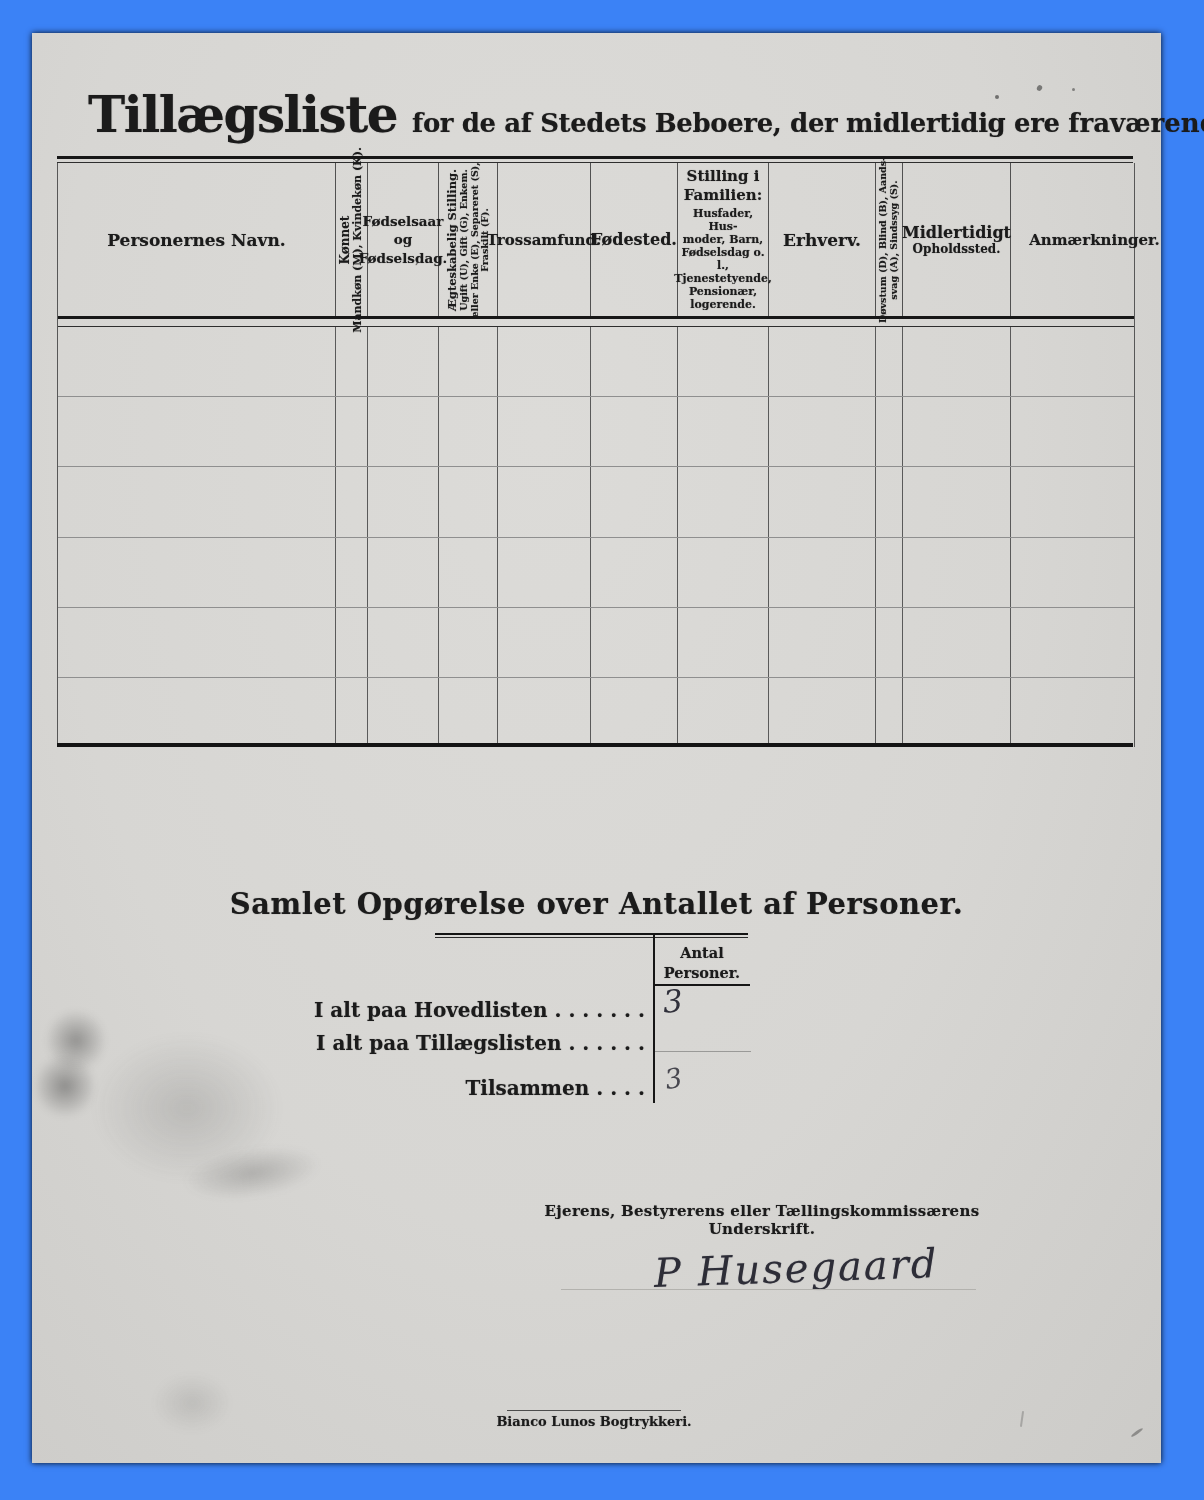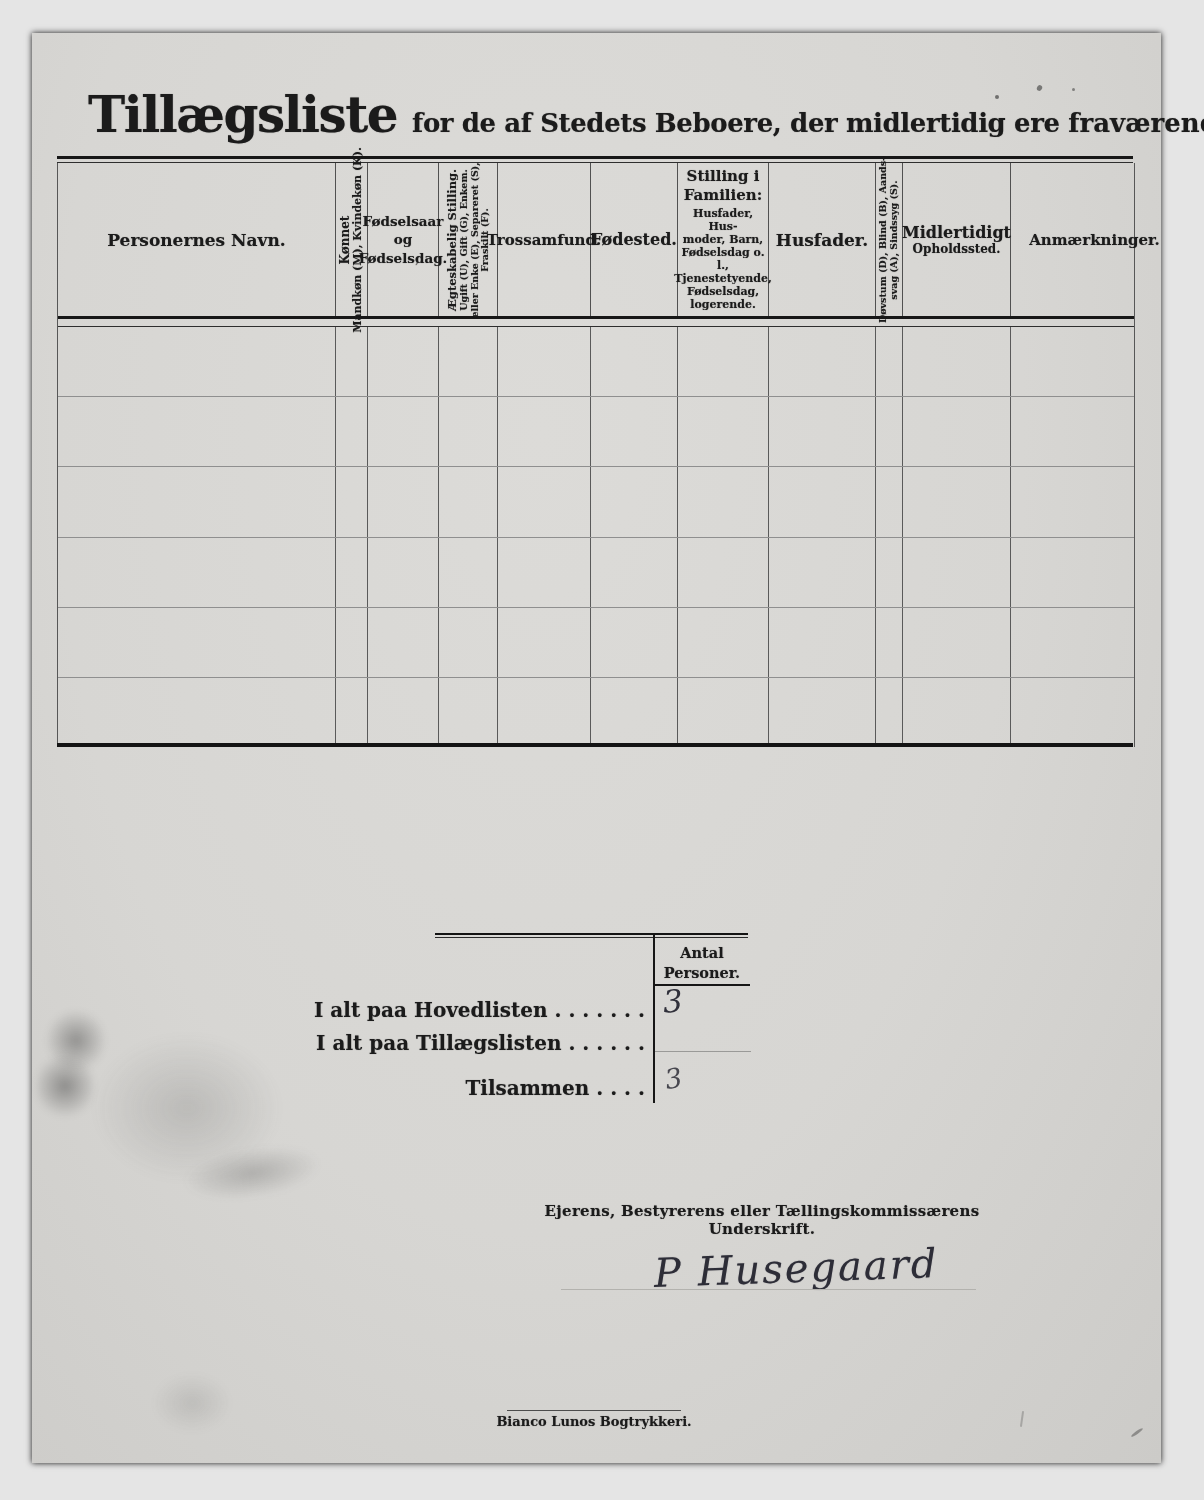--- a/index.html
+++ b/index.html
@@ -1,18 +1,18 @@
 <!DOCTYPE html>
 <html><head>
 <meta charset="utf-8">
 <style>
   html,body{margin:0;padding:0;background:#040404;}
   body{width:1204px;height:1500px;position:relative;overflow:hidden;
        font-family:"DejaVu Serif","Liberation Serif",serif;}
-  .photo{position:absolute;inset:0;background:#e5e5e5;}
+  .photo{position:absolute;inset:0;background:#3b82f6;}
   .page{position:absolute;left:32px;top:33px;width:1129px;height:1430px;
         background:radial-gradient(ellipse at 45% 28%, #dcdbd8 0%, #d7d6d3 55%, #cccbc8 100%);
         box-shadow:0 0 6px rgba(0,0,0,.9);}
   .ink{color:#1b1b1b;text-shadow:0 0 1px rgba(25,25,25,.45);}
 
   
   .title-row{position:absolute;left:56px;top:52px;width:1045px;display:flex;align-items:baseline;gap:15px;}
   .main-title{font-size:50px;font-weight:bold;letter-spacing:-1.5px;white-space:nowrap;}
   .sub-title{font-size:26px;font-weight:bold;white-space:nowrap;letter-spacing:-0.4px;}
   .sub-title .heavy{font-weight:900;letter-spacing:0;}
@@ -138,26 +138,26 @@
           <span class="h-main ink" style="font-size:16px;">Fødested.</span>
         </div>
 
         <div class="hcell">
           <span class="h-fam-t ink">Stilling i</span>
           <span class="h-fam-t ink" style="margin-bottom:4px;">Familien:</span>
           <span class="h-sm ink">Husfader, Hus-</span>
           <span class="h-sm ink">moder, Barn,</span>
           <span class="h-sm ink">Fødselsdag o. l.,</span>
           <span class="h-sm ink">Tjenestetyende,</span>
-          <span class="h-sm ink">Fødselsdag,</span>
+          <span class="h-sm ink">Pensionær,</span>
           <span class="h-sm ink">logerende.</span>
         </div>
 
         <div class="hcell">
-          <span class="h-main ink">Husfader.</span>
+          <span class="h-main ink">Erhverv.</span>
         </div>
 
         <div class="hcell">
           <div class="rot ink">
             <span class="h-xs" style="display:block;">Døvstum (D), Blind (B), Aands-</span>
             <span class="h-xs" style="display:block;">svag (A), Sindssyg (S).</span>
           </div>
         </div>
 
         <div class="hcell">
@@ -251,20 +251,21 @@
             <div class="bcell"></div>
             <div class="bcell"></div>
           </div>
         </div>
     </div>
 
     <div class="rule-thick" style="left:25px;top:710px;width:1076px;"></div>
 
     <span class="ink-comma ink">,</span>
 
+    <div class="sum-head ink">Samlet Opgørelse over Antallet af Personer.</div>
 
     <div class="line sum-topline"></div>
     <div class="line sum-topline2"></div>
     <div class="sum-divider"></div>
 
     <div class="sum-colhead ink">
       <span style="display:block;">Antal</span>
       <span style="display:block;">Personer.</span>
     </div>
     <div class="line sum-colhead-line"></div>

